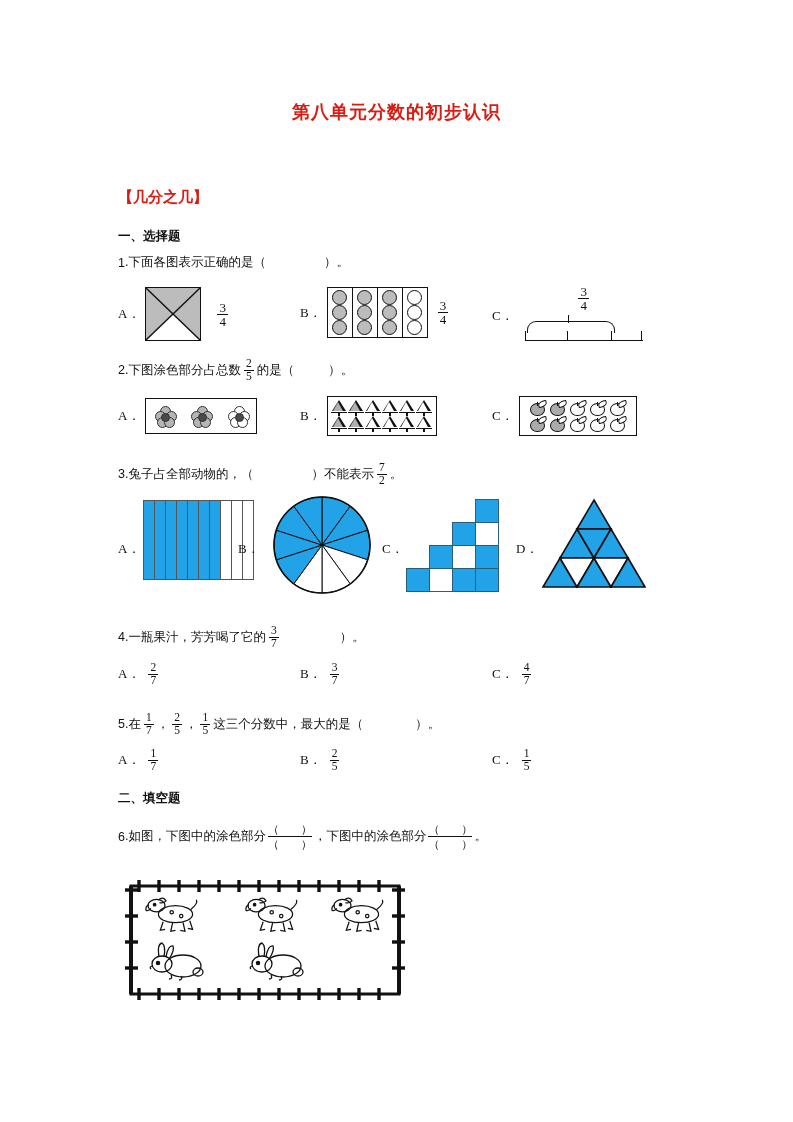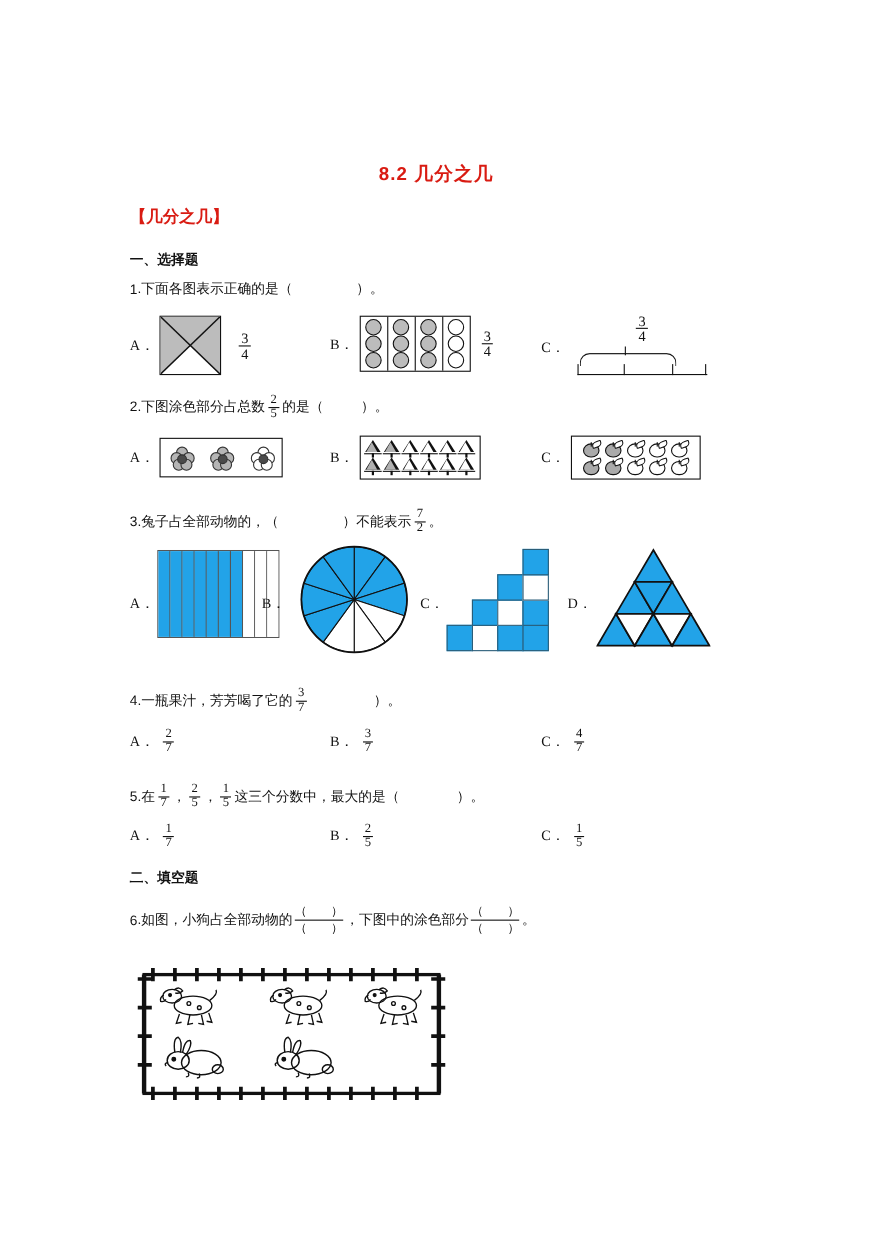--- a/index.html
+++ b/index.html
@@ -124,21 +124,21 @@
   .stair { position:relative; width:98px; height:98px; }
   .stair .sq { position:absolute; width:24px; height:24px; border:1.5px solid #2a5d78; box-sizing:border-box; }
   .sq.blue { background:#22a3e8; }
   .sq.white { background:#fff; }
 </style>
 </head>
 <body>
 
 <div class="page">
 
-  <div class="title2">8.2  几分之几</div>
+  <div class="title1">第八单元分数的初步认识</div>
   <div class="sectionflag">【几分之几】</div>
 
   <div class="secthead" style="top:228px;">一、选择题</div>
 
   <div class="qline" style="top:254px;">
     <span>1</span>
     <span>.下面各图表示正确的是（</span>
     <span style="display:inline-block;width:58px;"></span>
     <span>）。</span>
   </div>
@@ -553,21 +553,21 @@
     <span class="frac">
       <span class="n">1</span>
       <span class="d">5</span>
     </span>
   </div>
 
   <div class="secthead" style="top:790px;">二、填空题</div>
 
   <div class="qline" style="top:823px;">
     <span>6</span>
-    <span>.如图，小狗占全部动物的</span>
+    <span>.如图，下图中的涂色部分</span>
     <span class="bfrac">
       <span class="n">（　　）</span>
       <span class="d">（　　）</span>
     </span>
     <span>，下图中的涂色部分</span>
     <span class="bfrac">
       <span class="n">（　　）</span>
       <span class="d">（　　）</span>
     </span>
     <span>。</span>

